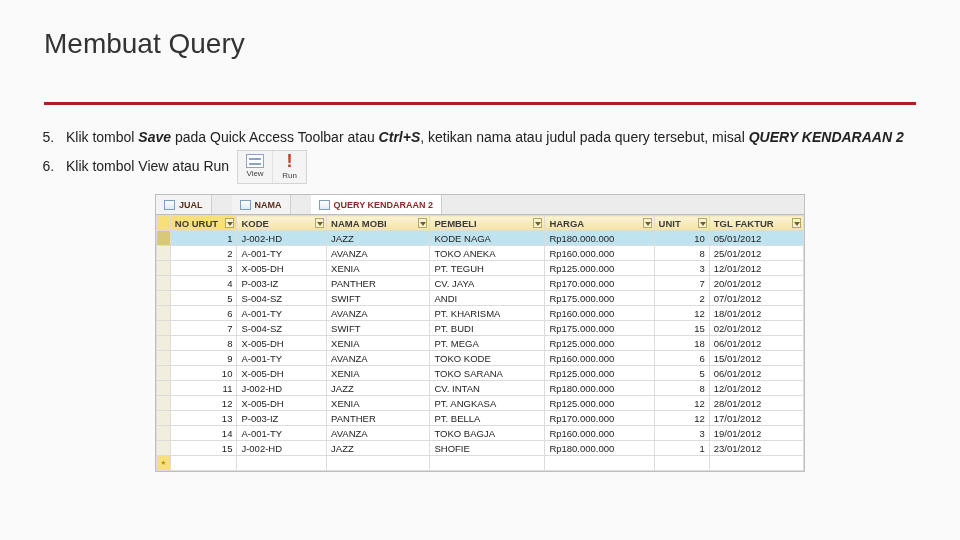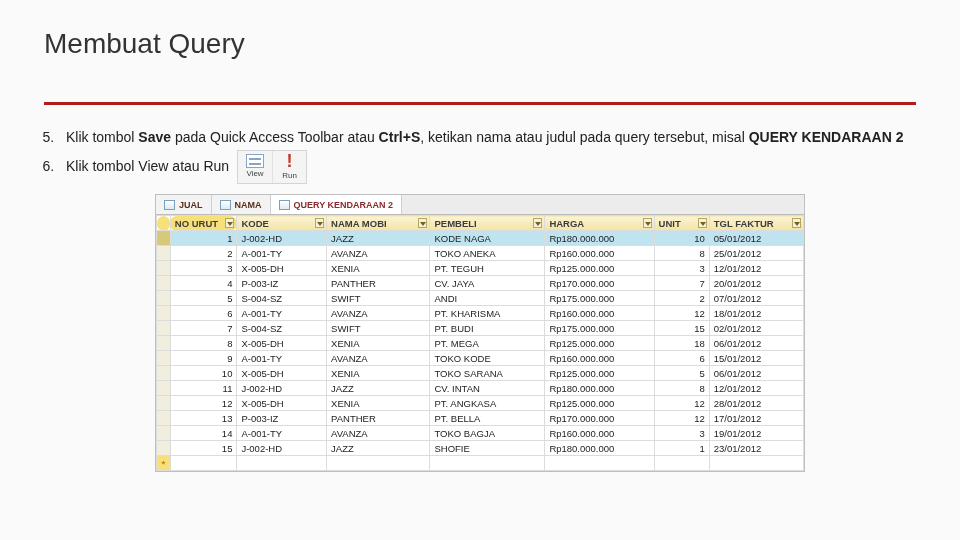--- a/index.html
+++ b/index.html
@@ -60,37 +60,38 @@
     border: 1px solid #8aa4c4;
     position: relative;
   }
   .view-glyph::before, .view-glyph::after {
     content:""; position:absolute; left:2px; right:2px; height:2px; background:#8aa4c4;
   }
   .view-glyph::before{top:3px;} .view-glyph::after{top:8px;}
   .run-glyph {
     font-size: 18px; font-weight: bold; color: #c0392b; line-height: 1;
   }
-  .strong { font-weight: 700; }
+  .strong { font-weight: 700; font-style: italic; }
   .result-area {
     margin-top: 10px;
     display: flex;
     justify-content: center;
   }
   .access-window {
     border: 1px solid #bfbfbf;
     width: 650px;
     background: #fff;
     font-size: 10px;
   }
   .tabs {
     display: flex;
     border-bottom: 1px solid #bbb;
     background: #ececec;
     height: 20px;
+    gap: 20px;
   }
   .tab {
     display: flex;
     align-items: center;
     gap: 4px;
     padding: 0 8px;
     border-right: 1px solid #cfcfcf;
     color: #5a2f1c;
     font-weight: 600;
     font-size: 9px;
@@ -120,21 +121,20 @@
   }
   table.data th {
     background: linear-gradient(#fbf3d6,#f3e3a4);
     color: #3c3c3c;
     font-weight: 600;
     text-align: left;
     position: relative;
   }
   table.data th.active {
     background: #f7e07a;
-    border-radius: 7px;
   }
   table.data th .dd {
     position: absolute; right: 2px; top: 2px;
     width: 9px; height: 10px;
     border: 1px solid #b4a765;
     background: #f8f2d4;
   }
   table.data th .dd::after {
     content:""; position:absolute; left:1px; top:3px;
     border-left:3px solid transparent;

